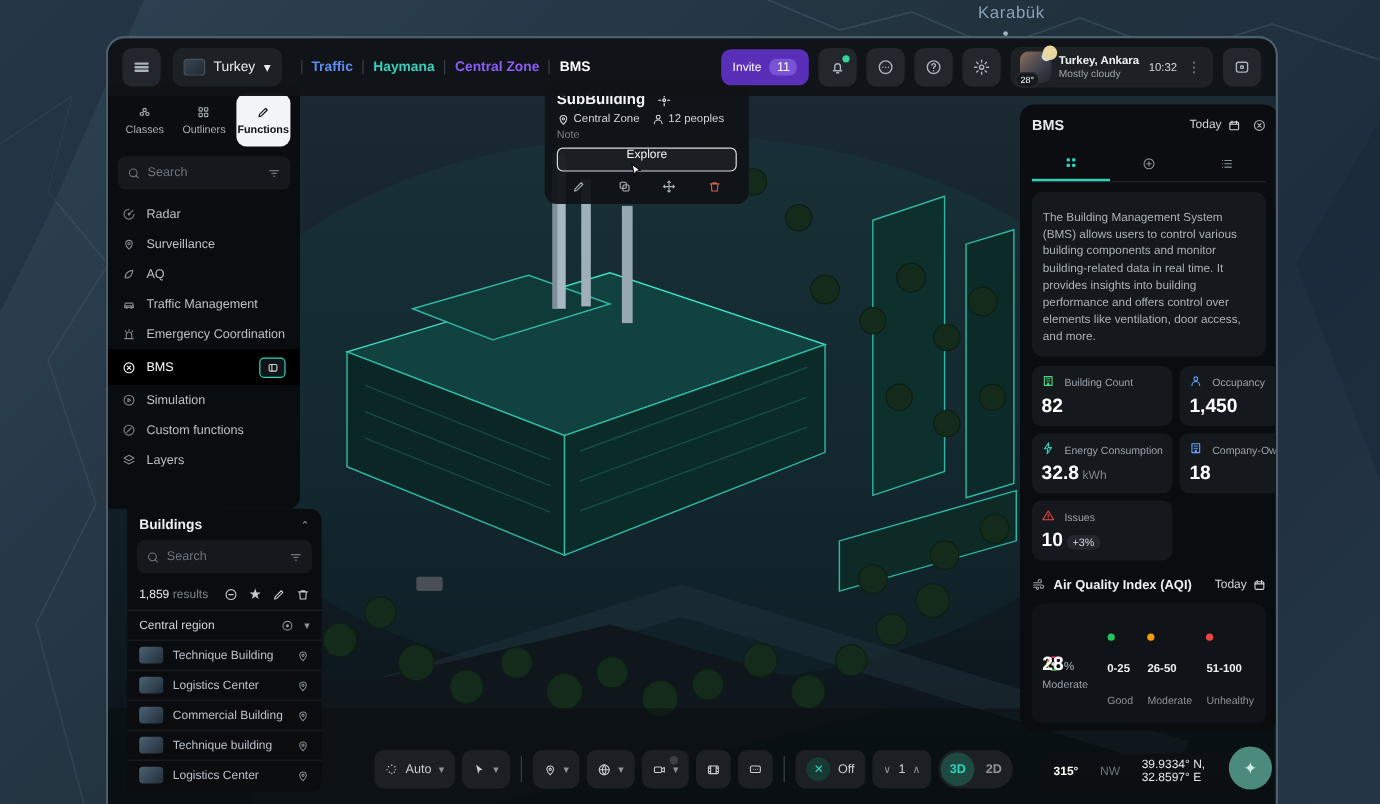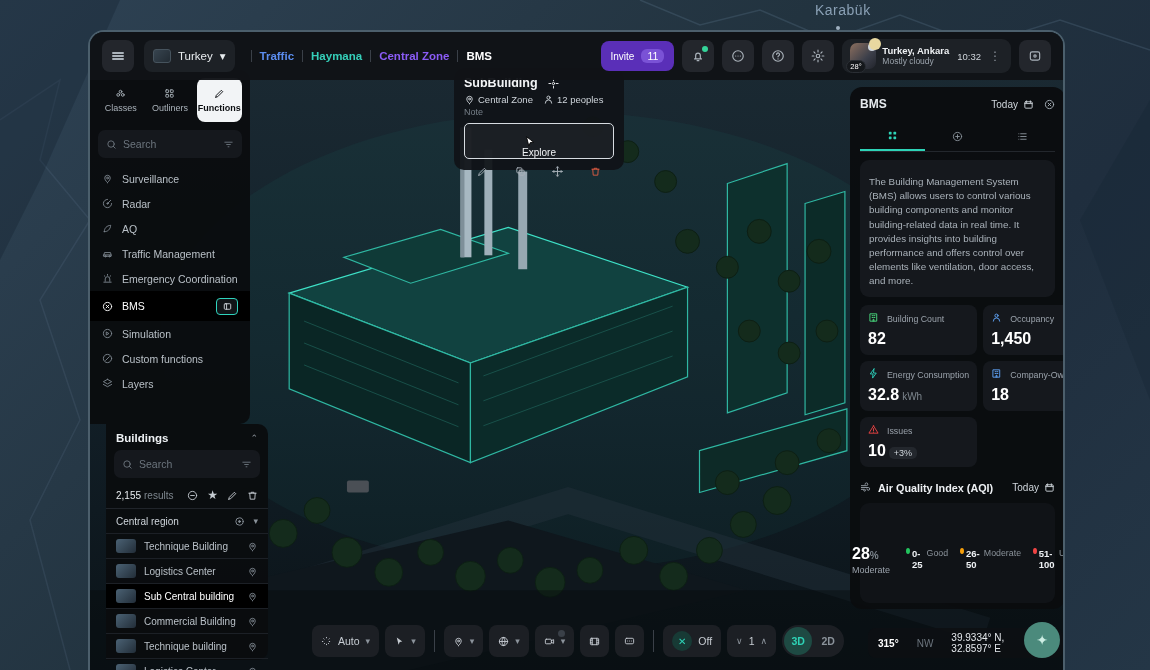--- a/index.html
+++ b/index.html
@@ -83,22 +83,22 @@
   .brow .thumb { width:20px; height:14px; border-radius:3px; background:linear-gradient(135deg,#4b6274,#222d38); flex:0 0 auto; }
   .brow .pin { margin-left:auto; color:#7e878f; display:flex; }
   .brow.active { background:#000; color:#fff; }
 
   
   .popup { left:364px; top:36px; width:170px; height:102px; padding:8px 10px; border-radius:10px; background:rgba(16,19,23,.94); }
   .ptitle { display:flex; align-items:center; gap:10px; font-size:12.5px; font-weight:bold; color:#f2f4f6; }
   .pmeta { display:flex; align-items:center; gap:10px; margin-top:4px; font-size:9.5px; color:#cfd5db; }
   .pmeta .mi { display:flex; align-items:center; gap:3px; }
   .pnote { font-size:9px; color:#767f88; margin-top:2px; }
-  .explore { margin-top:6px; width:100%; height:36px; border:1px solid #d7dce1; border-radius:5px; background:rgba(35,39,44,.6);
-    color:#f2f4f6; font-size:10px; display:flex; align-items:flex-end; justify-content:center; position:relative; }
+  .explore { margin-top:6px; width:100%; height:20px; border:1px solid #d7dce1; border-radius:5px; background:rgba(35,39,44,.6);
+    color:#f2f4f6; font-size:10px; display:flex; align-items:flex-start; justify-content:center; position:relative; }
   .pactions { display:flex; justify-content:space-around; margin-top:7px; color:#aab2ba; }
   .pactions .danger { color:#e05d44; }
   .cursor-arrow { position:absolute; left:58px; top:10px; }
 
   
   .rpanel { left:760px; top:55px; width:215px; height:522px; padding:0 10px; border-radius:12px; overflow:hidden; }
   .rhead { display:flex; align-items:center; height:34px; }
   .rhead .t { font-size:12px; font-weight:bold; }
   .today { margin-left:auto; display:flex; align-items:center; gap:5px; font-size:10px; color:#cfd5db; }
   .rclose { margin-left:10px; color:#aab2ba; display:flex; }
@@ -121,21 +121,21 @@
   .sic { width:14px; height:14px; flex:0 0 auto; display:flex; }
   .sechead { display:flex; align-items:center; gap:7px; margin-top:10px; height:22px; }
   .sechead .t { font-size:10.8px; font-weight:bold; color:#eef1f4; }
   .seccard { background:#101317; border-radius:9px; padding:8px 10px; margin-top:4px; }
   .aqirow { display:flex; align-items:center; gap:8px; }
   .aqival { display:flex; flex-direction:column; margin-left:-26px; margin-top:14px; }
   .aqival .v { font-size:16px; font-weight:bold; color:#fff; }
   .aqival .v em { font-style:normal; font-size:10px; color:#7d868e; }
   .aqival .s { font-size:9px; color:#9aa2ab; margin-top:2px; }
   .legend { display:flex; gap:12px; margin-left:8px; margin-top:12px; }
-  .leg { display:flex; flex-direction:row; gap:2px;justify-content:flex-end; }
+  .leg { display:flex; flex-direction:column; gap:16px;justify-content:flex-end; }
   .leg .dot { width:6px; height:6px; border-radius:50%; margin-bottom:2px; }
   .leg .r { font-size:9.5px; font-weight:bold; color:#eef1f4; }
   .leg .n { font-size:8.8px; color:#8b939b; }
 
   
   .toolbar { position:absolute; left:222px; top:592px; height:34px; display:flex; align-items:center; gap:6px; z-index:25; }
   .tbtn { height:32px; background:rgba(30,33,38,.92); border-radius:8px; display:flex; align-items:center; gap:6px; padding:0 9px; color:#c6ccd2; font-size:10.5px; }
   .tdiv { width:1px; height:22px; background:#3a4048; margin:0 3px; }
   .badge9 { position:absolute; margin-left:14px; margin-top:-16px; width:7px; height:7px; background:#3a4048; border-radius:50%; }
   .mode3d { display:flex; align-items:center; gap:2px; background:rgba(30,33,38,.92); border-radius:16px; padding:2px; }
@@ -339,34 +339,34 @@
         </svg>
       <input placeholder="Search" style="">
       <svg class="ic sm" viewBox="0 0 24 24">
           <path d="M4 7h16M8 12h8M11 17h2"></path>
         </svg>
     </div>
     <div class="flist">
       <div class="frow">
         <span class="fic">
             <svg class="ic sm" viewBox="0 0 24 24">
+              <path d="M21 12a9 9 0 11-9-9M12 12l7-7"></path>
+              <circle cx="12" cy="12" r="1.5"></circle>
+            </svg>
+          </span>
+        <span>Radar</span>
+      </div>
+      <div class="frow">
+        <span class="fic">
+            <svg class="ic sm" viewBox="0 0 24 24">
               <path d="M12 21s-6-5.2-6-10a6 6 0 1112 0c0 4.8-6 10-6 10z"></path>
               <circle cx="12" cy="11" r="2"></circle>
             </svg>
           </span>
         <span>Surveillance</span>
-      </div>
-      <div class="frow">
-        <span class="fic">
-            <svg class="ic sm" viewBox="0 0 24 24">
-              <path d="M21 12a9 9 0 11-9-9M12 12l7-7"></path>
-              <circle cx="12" cy="12" r="1.5"></circle>
-            </svg>
-          </span>
-        <span>Radar</span>
       </div>
       <div class="frow">
         <span class="fic">
             <svg class="ic sm" viewBox="0 0 24 24">
               <path d="M5 19c0-8 5-13 14-14-1 9-6 14-14 14z"></path>
             </svg>
           </span>
         <span>AQ</span>
       </div>
       <div class="frow">
@@ -441,21 +441,21 @@
       <svg class="ic sm" viewBox="0 0 24 24">
           <circle cx="11" cy="11" r="7"></circle>
           <path d="M20 20l-4-4"></path>
         </svg>
       <input placeholder="Search" style="">
       <svg class="ic sm" viewBox="0 0 24 24">
           <path d="M4 7h16M8 12h8M11 17h2"></path>
         </svg>
     </div>
     <div class="resrow">
-      <span class="cnt">2,155</span>
+      <span class="cnt">1,859</span>
       <span class="suf">results</span>
       <span class="resicons">
         <svg class="ic sm" viewBox="0 0 24 24">
             <circle cx="12" cy="12" r="9"></circle>
             <path d="M8 12h8"></path>
           </svg>
         <span style="font-size:12px">★</span>
         <svg class="ic sm" viewBox="0 0 24 24">
             <path d="M4 20l1-4L16 5l3 3L8 19l-4 1z"></path>
           </svg>
@@ -481,30 +481,20 @@
       <span class="pin">
           <svg class="ic sm" viewBox="0 0 24 24">
             <path d="M12 21s-6-5.2-6-10a6 6 0 1112 0c0 4.8-6 10-6 10z"></path>
             <circle cx="12" cy="11" r="2"></circle>
           </svg>
         </span>
     </div>
     <div class="brow">
       <span class="thumb"></span>
       <span>Logistics Center</span>
-      <span class="pin">
-          <svg class="ic sm" viewBox="0 0 24 24">
-            <path d="M12 21s-6-5.2-6-10a6 6 0 1112 0c0 4.8-6 10-6 10z"></path>
-            <circle cx="12" cy="11" r="2"></circle>
-          </svg>
-        </span>
-    </div>
-    <div class="brow active">
-      <span class="thumb"></span>
-      <span>Sub Central building</span>
       <span class="pin">
           <svg class="ic sm" viewBox="0 0 24 24">
             <path d="M12 21s-6-5.2-6-10a6 6 0 1112 0c0 4.8-6 10-6 10z"></path>
             <circle cx="12" cy="11" r="2"></circle>
           </svg>
         </span>
     </div>
     <div class="brow">
       <span class="thumb"></span>
       <span>Commercial Building</span>

